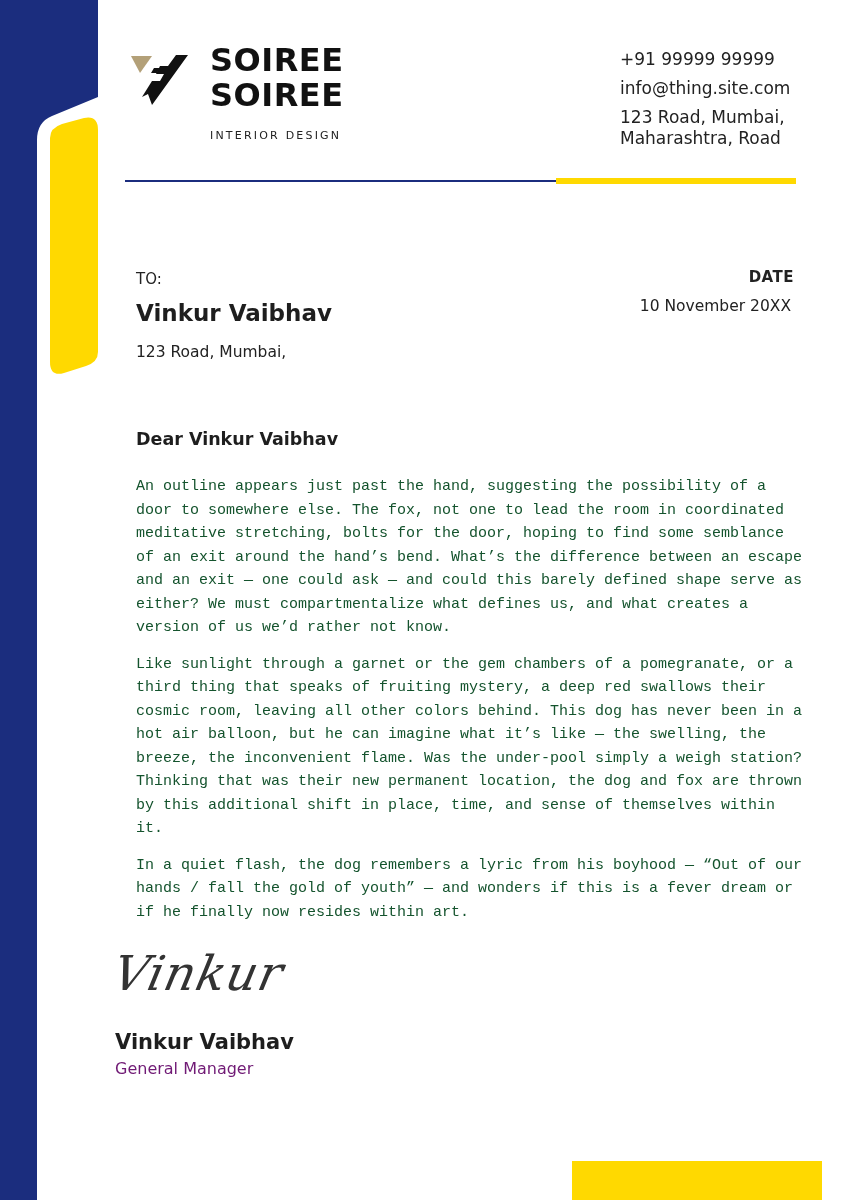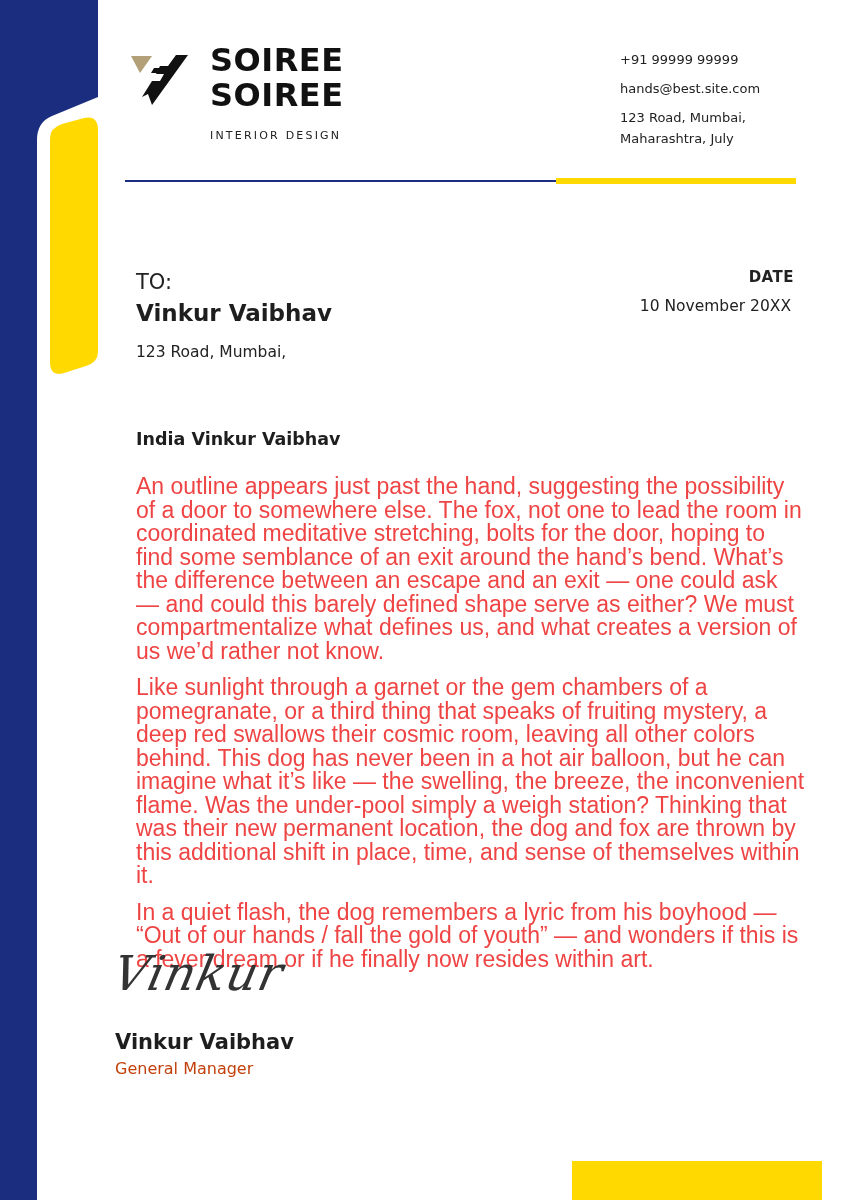--- a/index.html
+++ b/index.html
@@ -6,43 +6,43 @@
   html, body { width: 848px; height: 1200px; background: #ffffff; overflow: hidden; }
   body { position: relative; font-family: "Liberation Sans", sans-serif; color: #222222; }
 
   .deco { position: absolute; left: 0; top: 0; }
 
   .logo-mark { position: absolute; left: 130px; top: 54px; width: 60px; height: 54px; }
   .brand { position: absolute; left: 210px; top: 43px; }
   .brand-name { font-family: "DejaVu Sans", sans-serif; font-weight: bold; font-size: 32px; line-height: 35px; color: #111111; letter-spacing: 0.5px; }
   .brand-tag { font-family: "DejaVu Sans", sans-serif; font-size: 11px; letter-spacing: 2.2px; color: #222222; margin-top: 16px; }
 
-  .contact { position: absolute; left: 620px; top: 49px; font-family: "DejaVu Sans", sans-serif; font-size: 13px; color: #222222; }
+  .contact { position: absolute; left: 620px; top: 49px; font-family: "DejaVu Sans", sans-serif; font-size: 17px; color: #222222; }
   .contact .line { line-height: 21px; }
   .contact .phone { margin-bottom: 8px; }
   .contact .email { margin-bottom: 8px; }
 
   .rule-blue { position: absolute; left: 125px; top: 180px; width: 432px; height: 2px; background: #1b2d7e; }
   .rule-yellow { position: absolute; left: 556px; top: 178px; width: 240px; height: 6px; background: #ffd900; }
 
-  .to-label { position: absolute; left: 136px; top: 270px; font-family: "DejaVu Sans", sans-serif; font-size: 21px; color: #222222; text-align: center; }
+  .to-label { position: absolute; left: 136px; top: 270px; font-family: "DejaVu Sans", sans-serif; font-size: 15px; color: #222222; text-align: center; }
   .to-name { position: absolute; left: 136px; top: 300px; font-family: "DejaVu Sans", sans-serif; font-weight: bold; font-size: 23px; color: #1e1e1e; }
   .to-addr { position: absolute; left: 136px; top: 340px; font-family: "DejaVu Sans", sans-serif; font-size: 15.5px; line-height: 25px; color: #222222; }
 
   .date-label { position: absolute; right: 54px; top: 268px; font-family: "DejaVu Sans", sans-serif; font-weight: bold; font-size: 15px; letter-spacing: 0.5px; color: #222222; text-align: left; }
   .date-value { position: absolute; right: 57px; top: 297px; font-family: "DejaVu Sans", sans-serif; font-size: 15.5px; color: #222222; text-align: right; }
 
   .salutation { position: absolute; left: 136px; top: 429px; font-family: "DejaVu Sans", sans-serif; font-weight: bold; font-size: 17.5px; color: #1e1e1e; }
 
-  .body { position: absolute; left: 136px; top: 475px; width: 670px; font-family: Liberation Sans, sans-serif; font-size: 23px; line-height: 23.5px; color: #ef4444; }
+  .body { position: absolute; left: 136px; top: 475px; width: 670px; font-family: Liberation Mono, monospace; font-size: 15px; line-height: 23.5px; color: #14532d; }
   .body p { margin-bottom: 13px; }
 
   .signature { position: absolute; left: 114px; top: 945px; font-family: "DejaVu Serif", serif; font-style: italic; font-size: 48px; color: #333333; letter-spacing: 1px; transform: skewX(-12deg); }
   .sig-name { position: absolute; left: 115px; top: 1030px; font-family: "DejaVu Sans", sans-serif; font-weight: bold; font-size: 21px; color: #1e1e1e; }
-  .sig-title { position: absolute; left: 115px; top: 1059px; font-family: "DejaVu Sans", sans-serif; font-size: 16px; color: #c2410c; }
+  .sig-title { position: absolute; left: 115px; top: 1059px; font-family: "DejaVu Sans", sans-serif; font-size: 16px; color: #701a75; }
 
   .footer-bar { position: absolute; left: 572px; top: 1161px; width: 250px; height: 39px; background: #ffd900; }
 </style>
 </head>
 <body>
 
 <svg class="deco" width="110" height="1200" viewBox="0 0 110 1200">
   <path d="M0 0 H98 V97 L52 116 Q37 122 37 140 V1200 H0 Z" fill="#1b2d7e"></path>
   <path d="M50 138 Q50 128 62 124 L84 118 Q98 115 98 130 V352 Q98 362 86 366 L64 373 Q50 377 50 362 Z" fill="#ffd900"></path>
 </svg>
@@ -54,38 +54,38 @@
 </svg>
 
 <div class="brand">
   <div class="brand-name">SOIREE</div>
   <div class="brand-name">SOIREE</div>
   <div class="brand-tag">INTERIOR DESIGN</div>
 </div>
 
 <div class="contact">
   <div class="line phone">+91 99999 99999</div>
-  <div class="line email">hands@best.site.com</div>
+  <div class="line email">info@thing.site.com</div>
   <div class="line">123 Road, Mumbai,</div>
-  <div class="line">Maharashtra, July</div>
+  <div class="line">Maharashtra, Road</div>
 </div>
 
 <div class="rule-blue"></div>
 <div class="rule-yellow"></div>
 
 <div class="to-label">TO:</div>
 <div class="to-name">Vinkur Vaibhav</div>
 <div class="to-addr">
   <div>123 Road, Mumbai,</div>
 </div>
 
 <div class="date-label">DATE</div>
 <div class="date-value">10 November 20XX</div>
 
-<div class="salutation">India Vinkur Vaibhav</div>
+<div class="salutation">Dear Vinkur Vaibhav</div>
 <div class="body">
   <p>An outline appears just past the hand, suggesting the possibility of a door to somewhere else. The fox, not one to lead the room in coordinated meditative stretching, bolts for the door, hoping to find some semblance of an exit around the hand’s bend. What’s the difference between an escape and an exit — one could ask — and could this barely defined shape serve as either? We must compartmentalize what defines us, and what creates a version of us we’d rather not know.</p>
   <p>Like sunlight through a garnet or the gem chambers of a pomegranate, or a third thing that speaks of fruiting mystery, a deep red swallows their cosmic room, leaving all other colors behind. This dog has never been in a hot air balloon, but he can imagine what it’s like — the swelling, the breeze, the inconvenient flame. Was the under-pool simply a weigh station? Thinking that was their new permanent location, the dog and fox are thrown by this additional shift in place, time, and sense of themselves within it.</p>
   <p>In a quiet flash, the dog remembers a lyric from his boyhood — “Out of our hands / fall the gold of youth” — and wonders if this is a fever dream or if he finally now resides within art.</p>
 </div>
 
 <div class="signature">Vinkur</div>
 <div class="sig-name">Vinkur Vaibhav</div>
 <div class="sig-title">General Manager</div>
 

